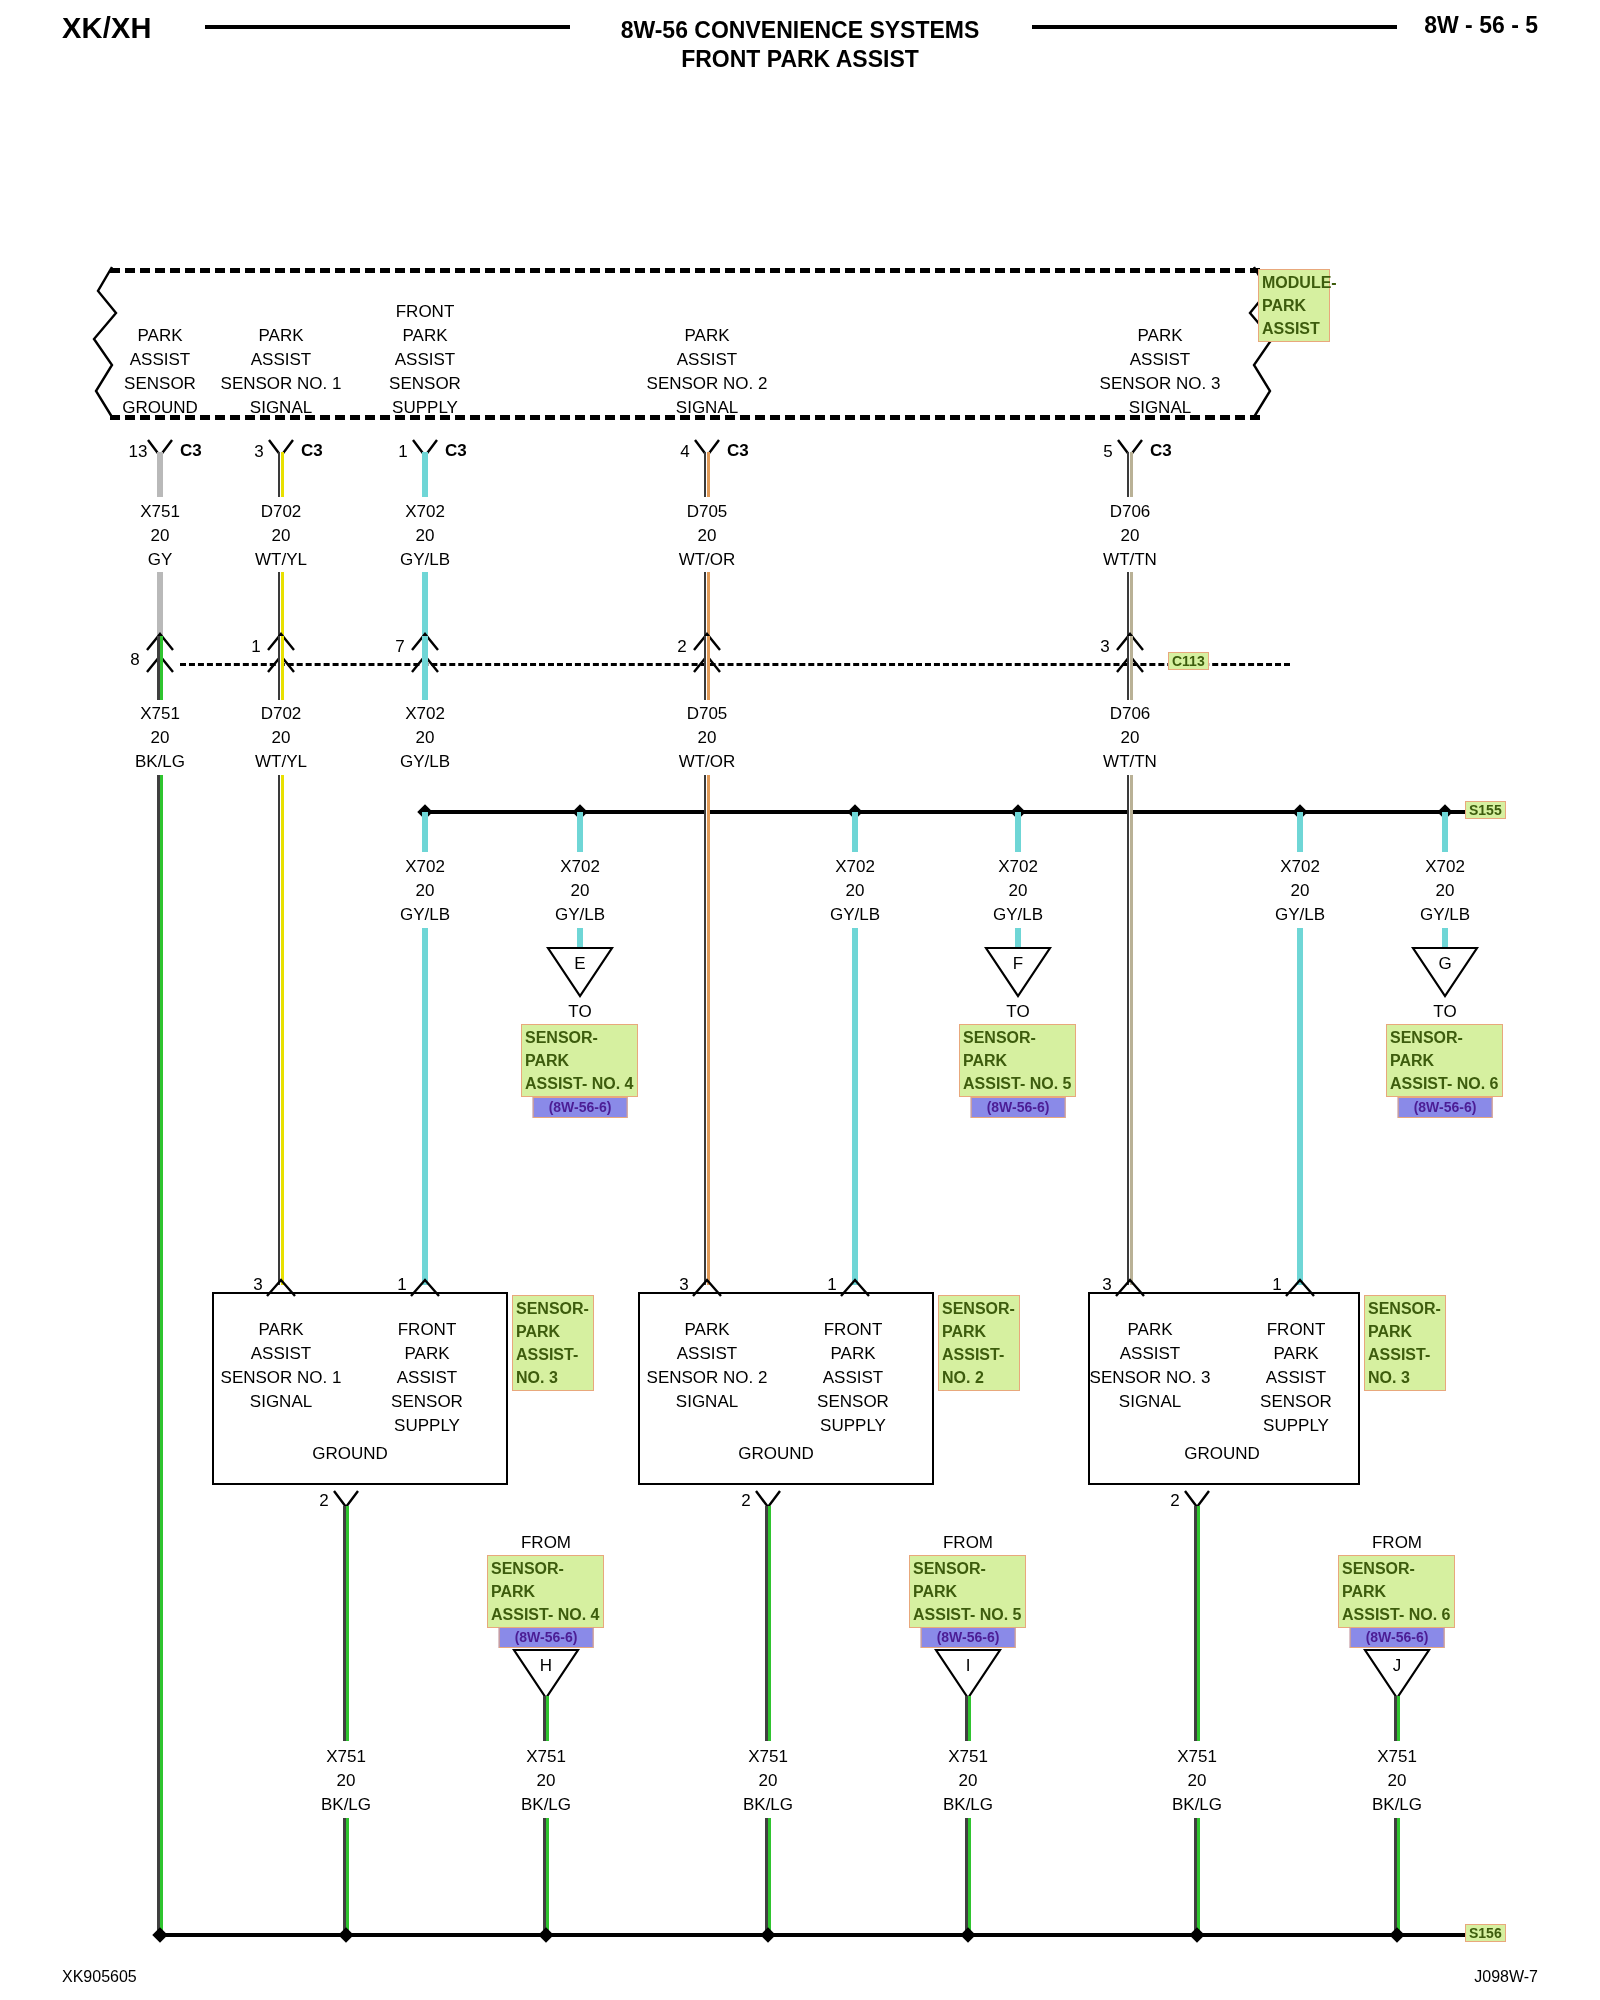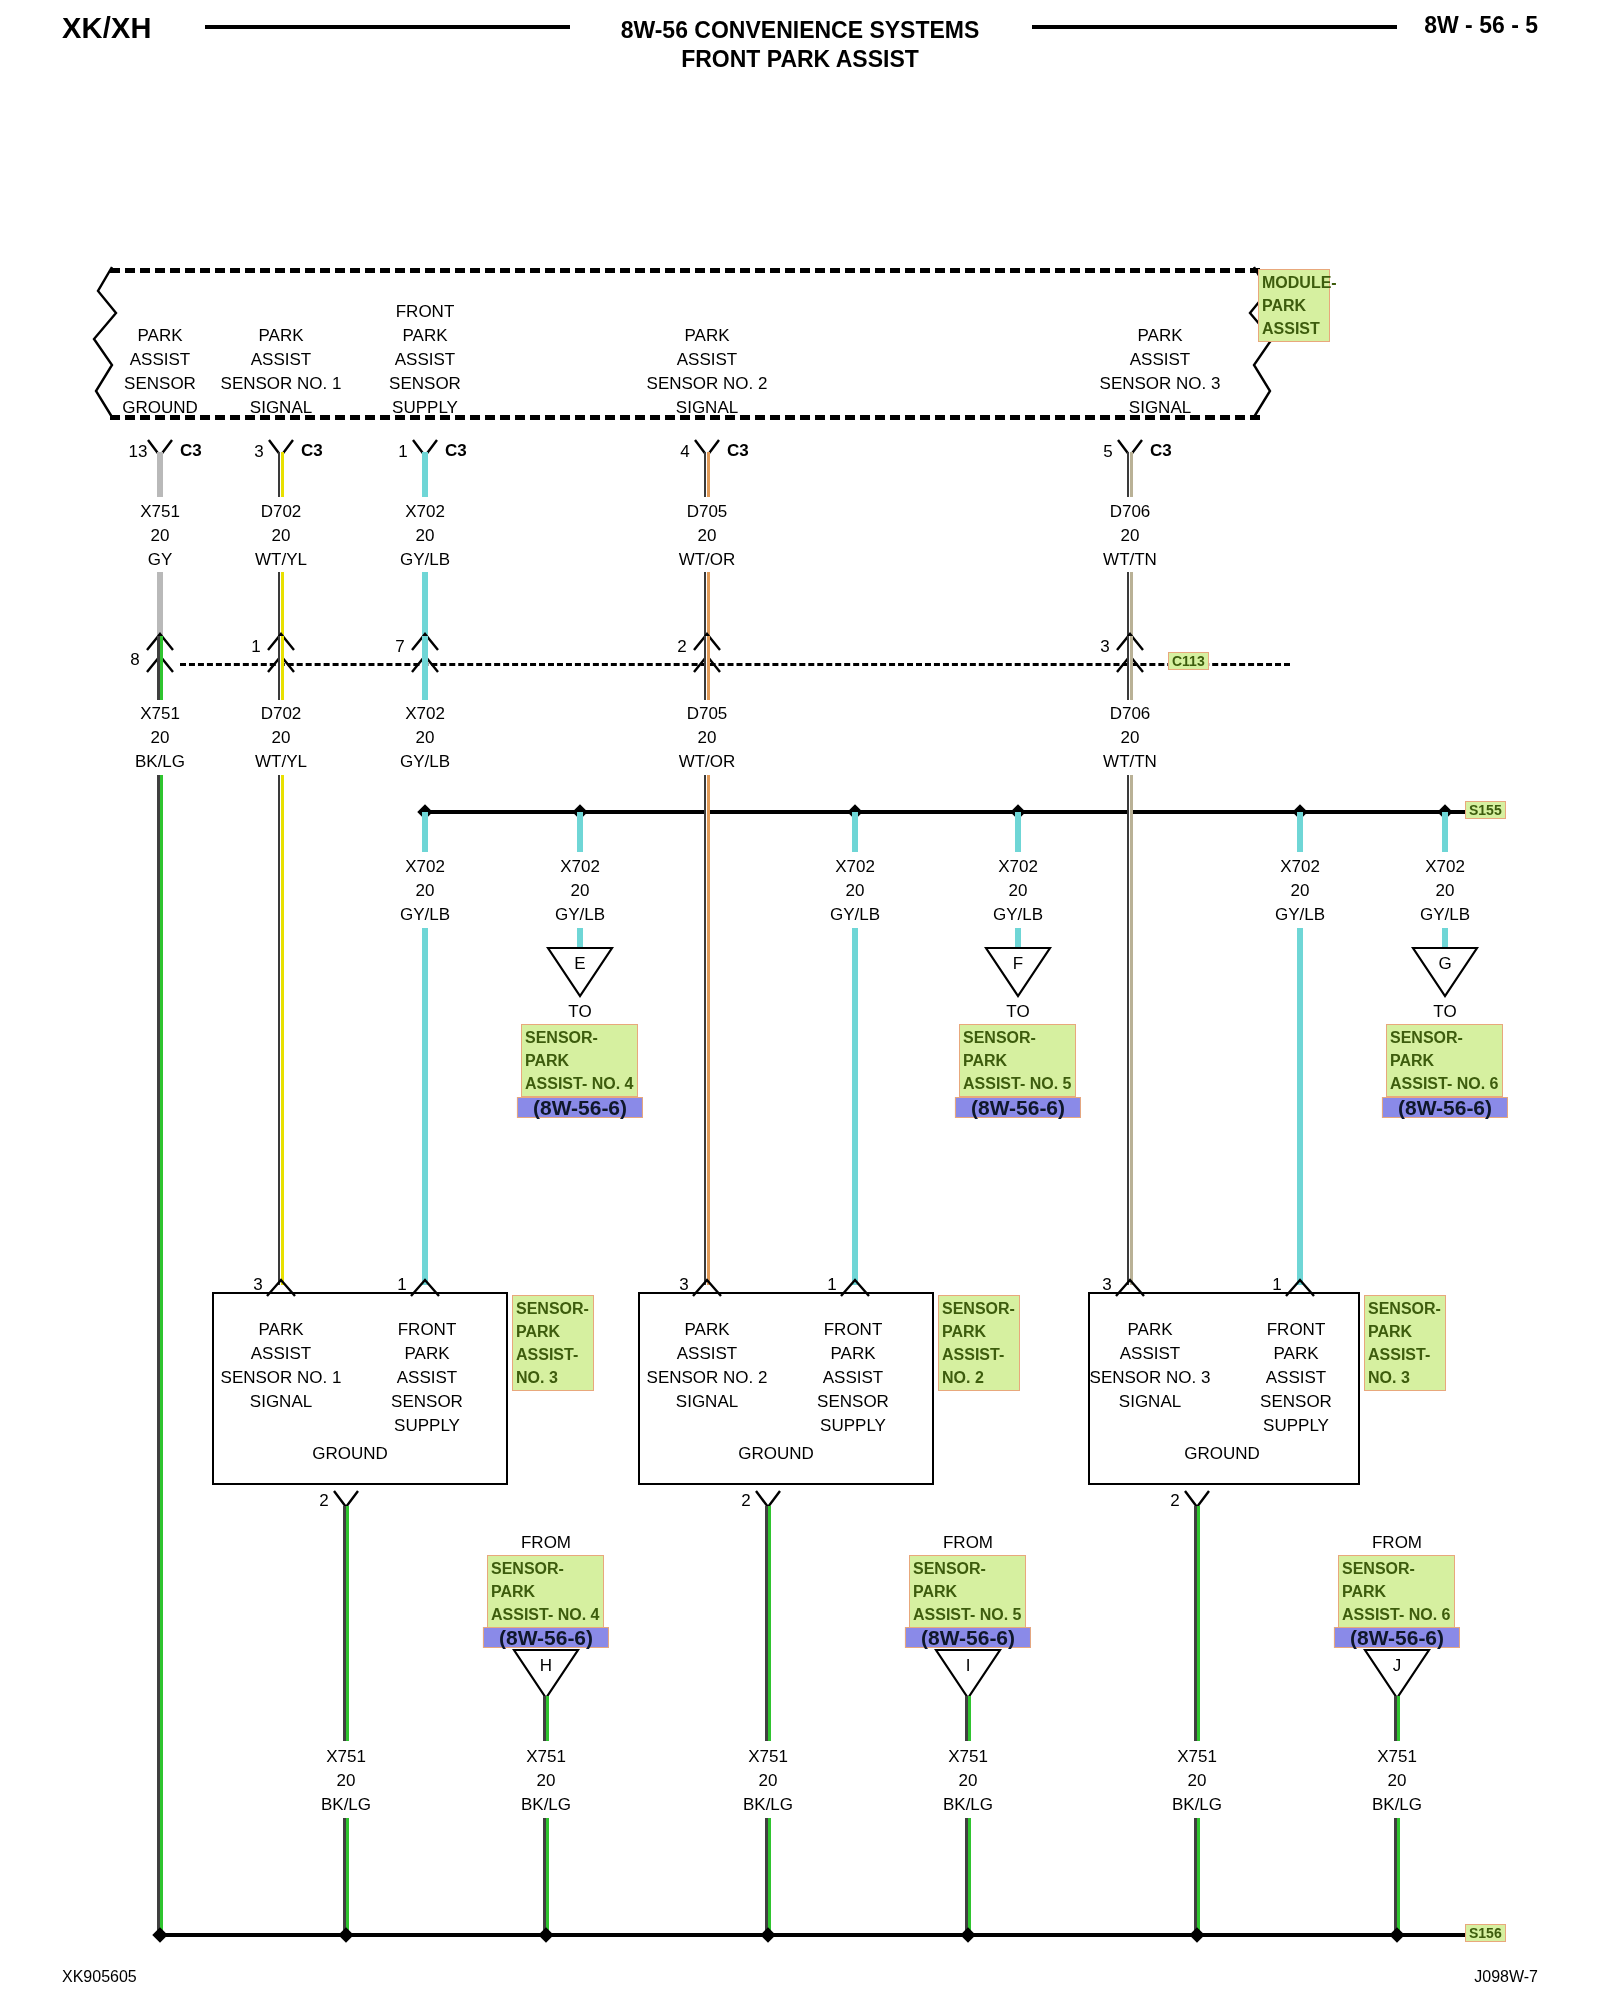--- a/index.html
+++ b/index.html
@@ -25,22 +25,22 @@
   
   .lbl{font-size:17px;line-height:24px;}
   .pin{font-size:17px;}
   .conn{font-size:17px;font-weight:bold;}
 
   
   .hl{background:#d6f0a0;border:1.5px solid #e8a87c;color:#3d5c0d;
       font-weight:bold;font-size:16px;line-height:23px;padding:1px 3px;
       box-sizing:border-box;}
   .hl.tiny{font-size:14px;line-height:16px;padding:0 3px;}
-  .pg{background:#8a8ae8;border:1.5px solid #e8a87c;color:#0f172a;
-      font-weight:bold;font-size:21px;padding:0 15px;line-height:19px;}
+  .pg{background:#8a8ae8;border:1.5px solid #e8a87c;color:#4c1d95;
+      font-weight:bold;font-size:14px;padding:0 15px;line-height:19px;}
 
   
   .wire{position:absolute;width:6px;transform:translateX(-50%);}
   .w-gy   {background:linear-gradient(90deg,#b9b9b9 0%,#b9b9b9 100%);}
   .w-wtyl {background:linear-gradient(90deg,#3a3a3a 0 32%,#ffffff 32% 56%,#e8e000 56% 100%);}
   .w-gylb {background:#6fd6d6;}
   .w-wtor {background:linear-gradient(90deg,#3a3a3a 0 30%,#ffffff 30% 58%,#e09a58 58% 100%);}
   .w-wttn {background:linear-gradient(90deg,#3a3a3a 0 30%,#ffffff 30% 56%,#b9b196 56% 100%);}
   .w-bklg {background:linear-gradient(90deg,#3f3f3f 0 42%,#2fc42f 42% 100%);}
 

